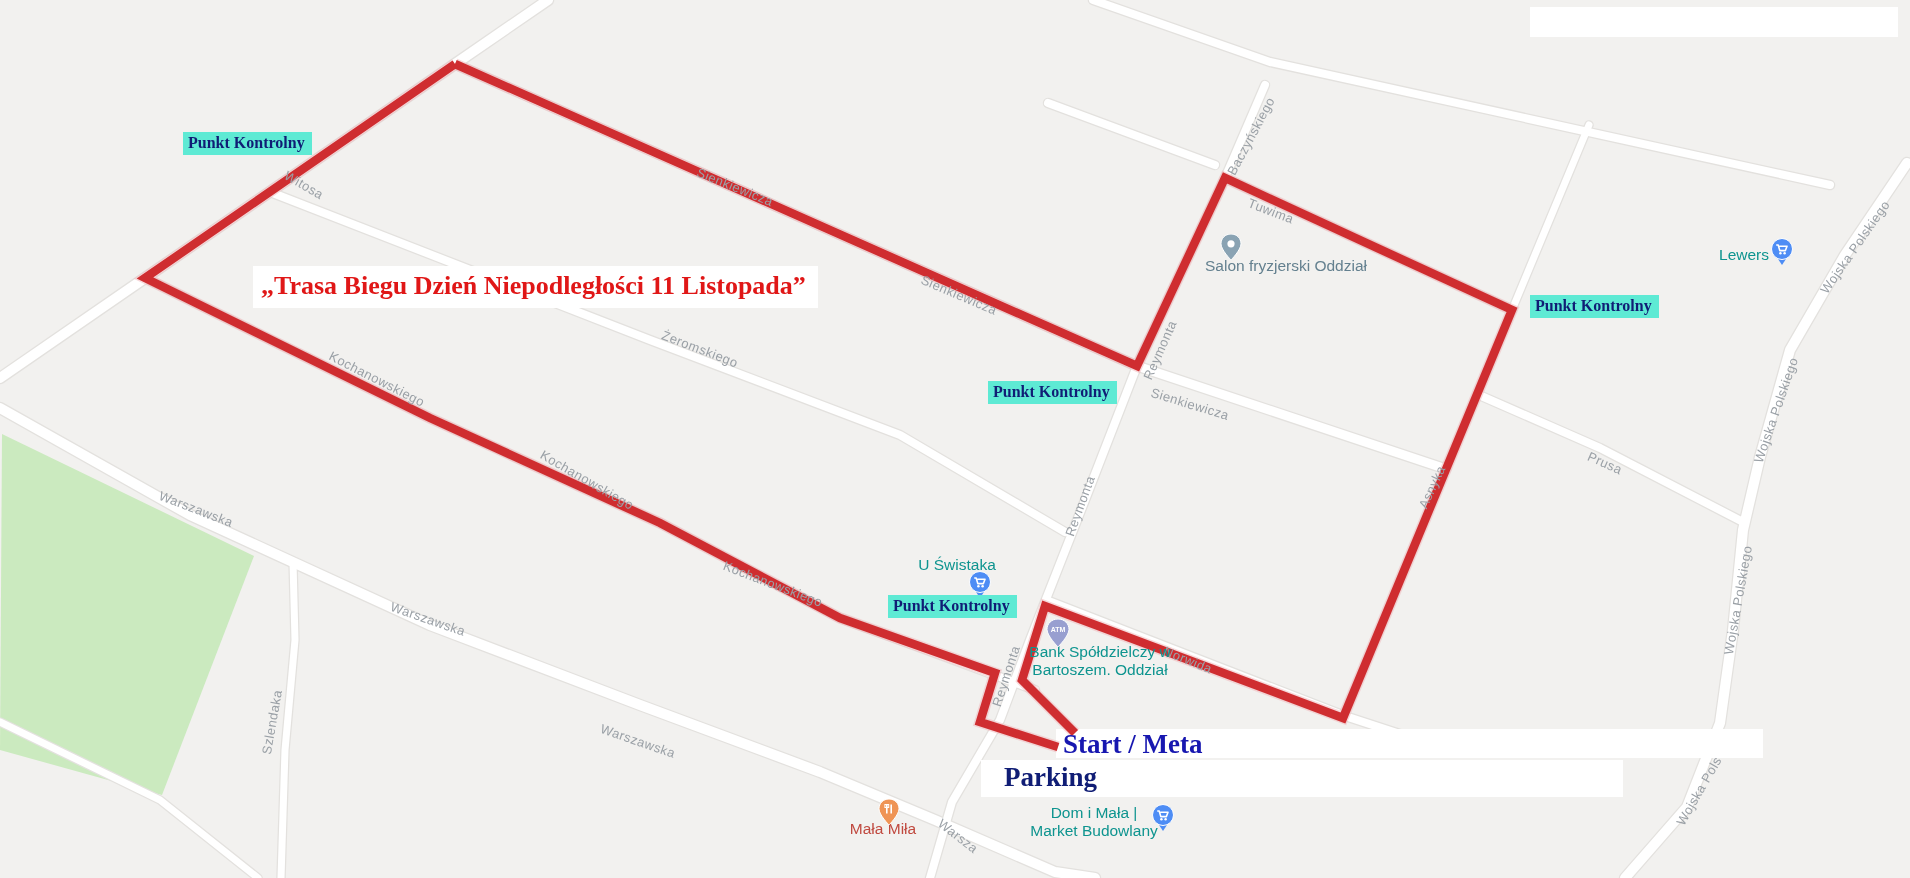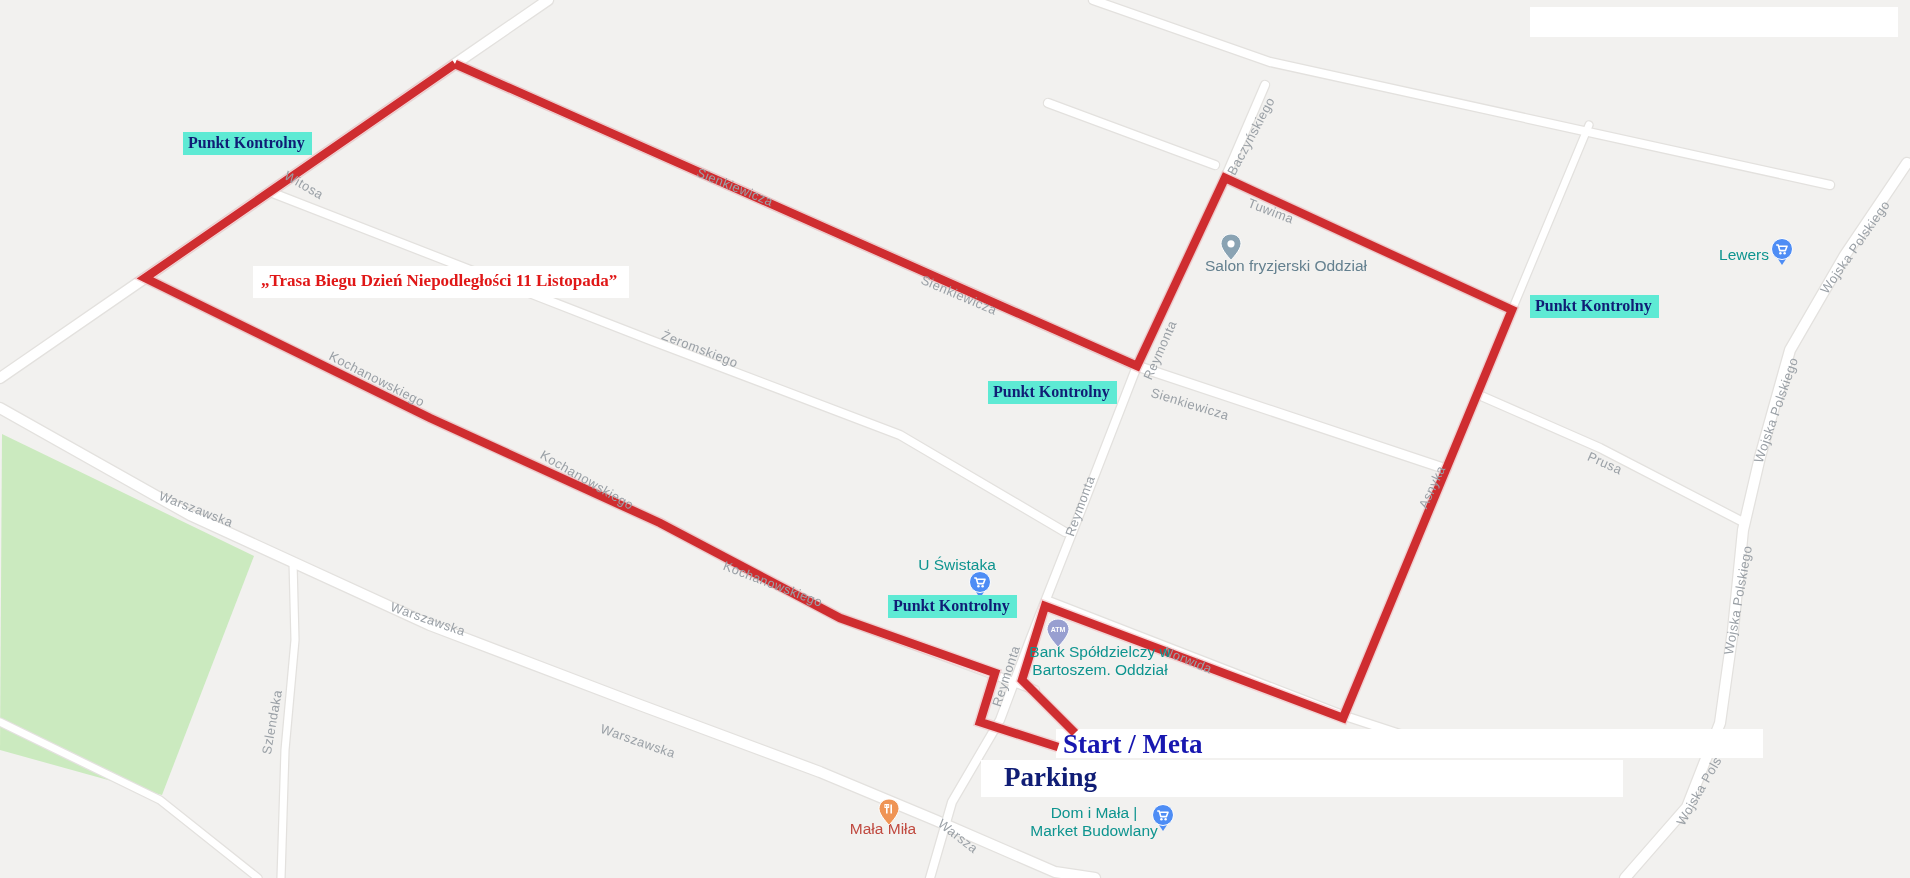--- a/index.html
+++ b/index.html
@@ -8,21 +8,21 @@
   #map-svg-holder{position:absolute;inset:0;}
   #labels-layer{position:absolute;inset:0;}
   .street-label{position:absolute;color:#9aa0a6;font-size:13px;letter-spacing:.5px;
     white-space:nowrap;transform-origin:center;}
   .poi-label{position:absolute;font-size:15.5px;white-space:nowrap;text-align:center;
     line-height:1.18;transform:translate(-50%,-50%);}
   .poi-pin{position:absolute;}
   .annotation{position:absolute;font-family:"Liberation Serif",serif;font-weight:bold;
     white-space:nowrap;}
   .pk{font-size:16px;color:#101d75;background:#5eead4;padding:2px 7px 3px 5px;}
-  .title{font-size:17px;color:#e01717;background:#ffffff;padding:5px 12px 7px 8px;}
+  .title{font-size:26px;color:#e01717;background:#ffffff;padding:5px 12px 7px 8px;}
   .start-meta{font-size:27px;color:#1717b0;}
   .parking{font-size:27px;color:#101d75;}
   .wilga{font-size:24px;color:#17854b;}
 </style>
 </head>
 <body>
 
 <div id="viewport">
 
   <div id="map-svg-holder"><svg width="1910" height="878" viewBox="0 0 1910 878">

